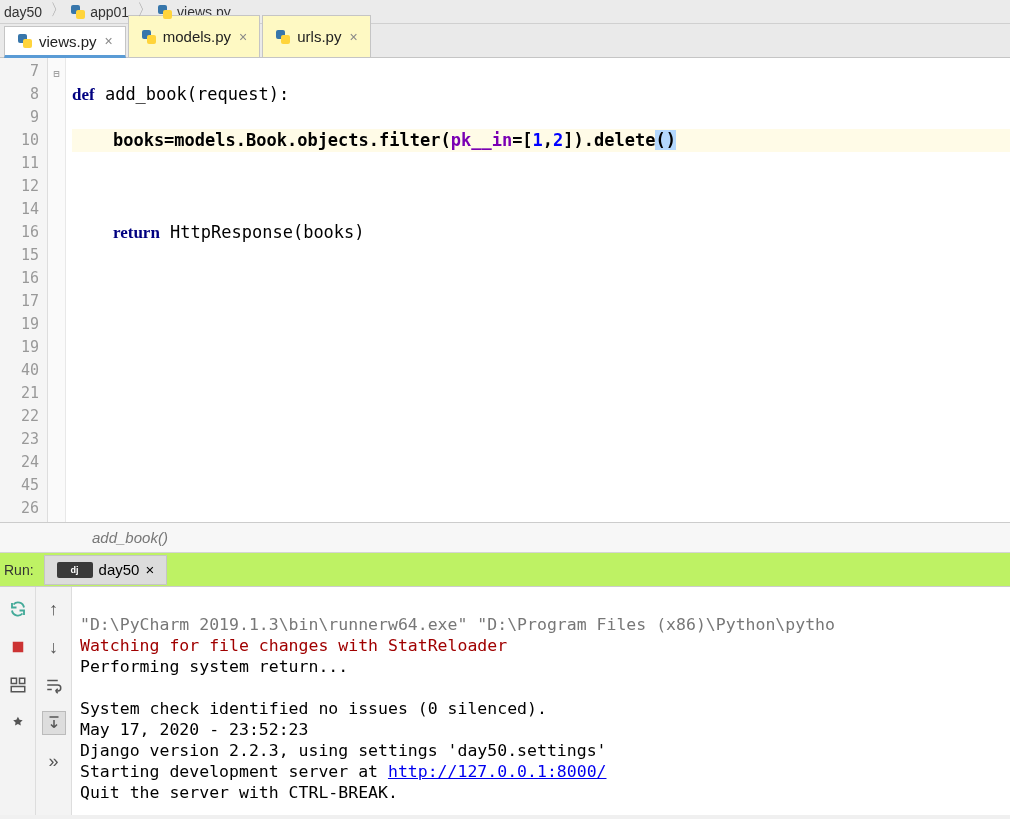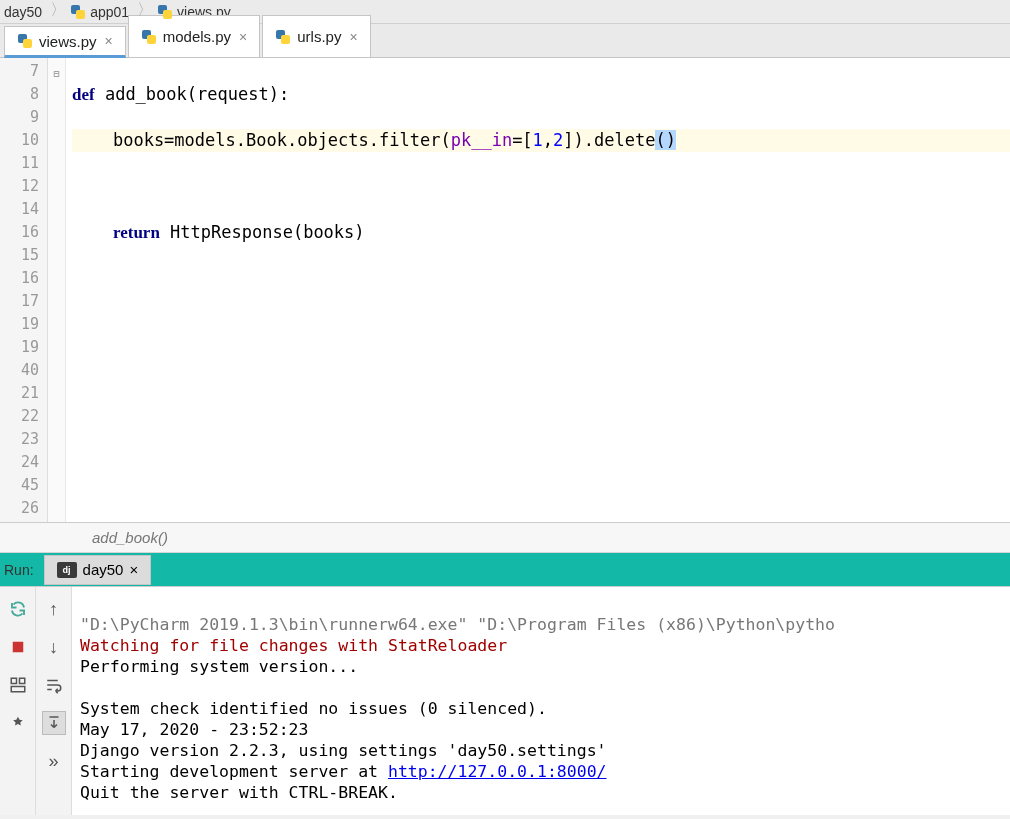--- a/index.html
+++ b/index.html
@@ -60,21 +60,21 @@
     align-items: flex-end;
     padding-left: 4px;
     border-bottom: 1px solid #c5c5c5;
   }
   .tab {
     display: flex;
     align-items: center;
     gap: 6px;
     height: 42px;
     padding: 0 12px;
-    background: #ffffff;
+    background: #fef9c3;
     border: 1px solid #c5c5c5;
     border-bottom: none;
     margin-right: 2px;
     font-size: 15px;
     color: #222;
     cursor: pointer;
   }
   .tab.active {
     background: #ffffff;
     border-bottom: 3px solid #5a9bd5;
@@ -121,41 +121,41 @@
     flex: 1;
     font-family: "DejaVu Sans Mono","Consolas",monospace;
     font-size: 17px;
     line-height: 23px;
     color: #000;
     padding: 2px 0 0 6px;
     white-space: pre;
     overflow: hidden;
   }
   .code .line { height: 23px; }
-  .code .hl-line { background: #fffbe7; }
+  .code .hl-line { background: #fffbe7; font-weight: bold; }
   .kw { color: #000080; font-weight: bold; font-family: Liberation Serif, serif; }
   .param { color: #7a00b3; }
   .num { color: #0000ff; }
   .sel { background: #b4d8fd; }
 
   .context-bar {
     height: 30px;
     background: #f7f7f7;
     display: flex;
     align-items: center;
     padding-left: 92px;
     font-size: 15px;
     color: #777;
     font-style: italic;
     border-bottom: 1px solid #d5d5d5;
   }
 
   .run-bar {
     height: 34px;
-    background: #14b8a6;
+    background: #bef264;
     display: flex;
     align-items: center;
     border-bottom: 1px solid #ccc;
   }
   .run-label {
     padding: 0 10px 0 4px;
     font-size: 14px;
     color: #333;
   }
   .run-tab {
@@ -164,21 +164,21 @@
     gap: 6px;
     height: 30px;
     padding: 0 12px;
     background: #dcdcdc;
     border: 1px solid #c5c5c5;
     font-size: 15px;
     cursor: pointer;
   }
   .dj-icon {
     display: inline-flex;
-    width: 20px;
+    width: 36px;
     height: 16px;
     background: #3a3a3a;
     color: #fff;
     font-size: 9px;
     font-weight: bold;
     align-items: center;
     justify-content: center;
     border-radius: 2px;
   }
 
@@ -344,21 +344,21 @@
     <span class="tool-icon" style="background:#ddd;border:1px solid #bbb;">
       <svg viewBox="0 0 24 24" fill="none" stroke="#555" stroke-width="2">
           <path d="M6 4h12M12 8v10m0 0l-4-4m4 4l4-4"></path>
         </svg>
     </span>
     <span class="tool-icon">»</span>
   </div>
   <div class="console-out">
 <span class="gray">"D:\PyCharm 2019.1.3\bin\runnerw64.exe" "D:\Program Files (x86)\Python\pytho</span>
 <span class="red">Watching for file changes with StatReloader</span>
-<span>Performing system version...</span>
+<span>Performing system return...</span>
 <span></span>
 <span>System check identified no issues (0 silenced).</span>
 <span>May 17, 2020 - 23:52:23</span>
 <span>Django version 2.2.3, using settings 'day50.settings'</span>
 <span>Starting development server at </span><span class="link">http://127.0.0.1:8000/</span>
 <span>Quit the server with CTRL-BREAK.</span>
   </div>
 </div>
 
 </body></html>

